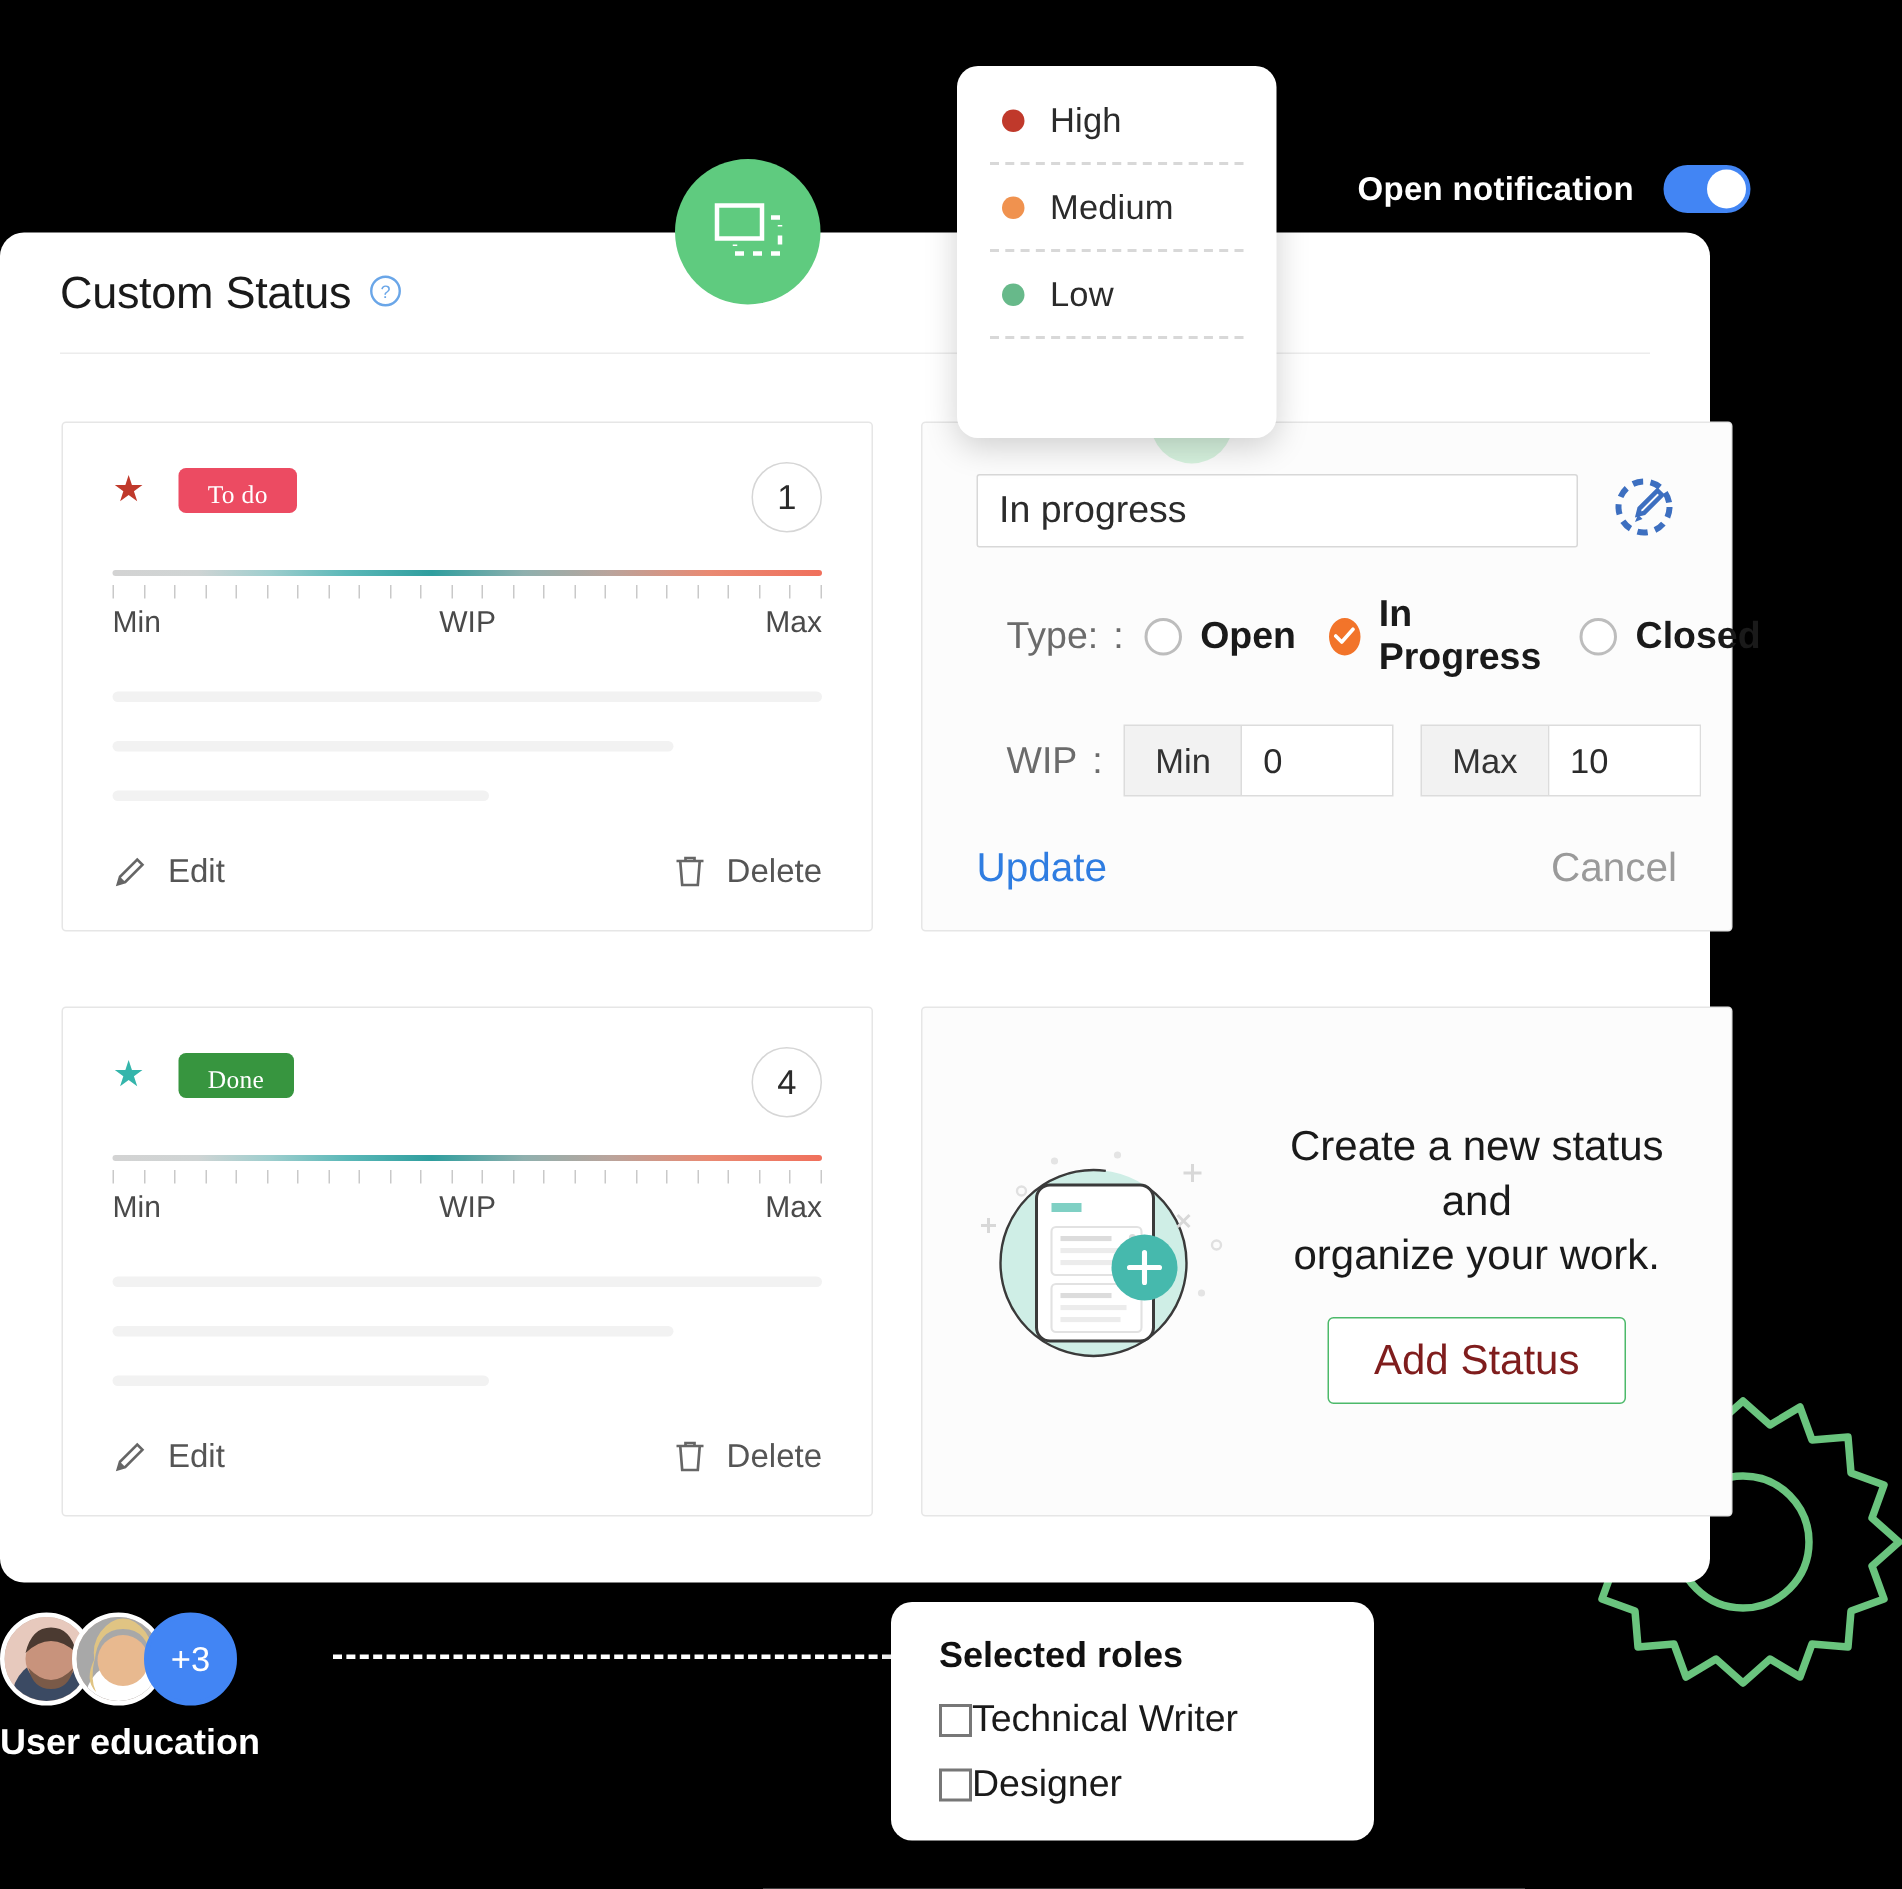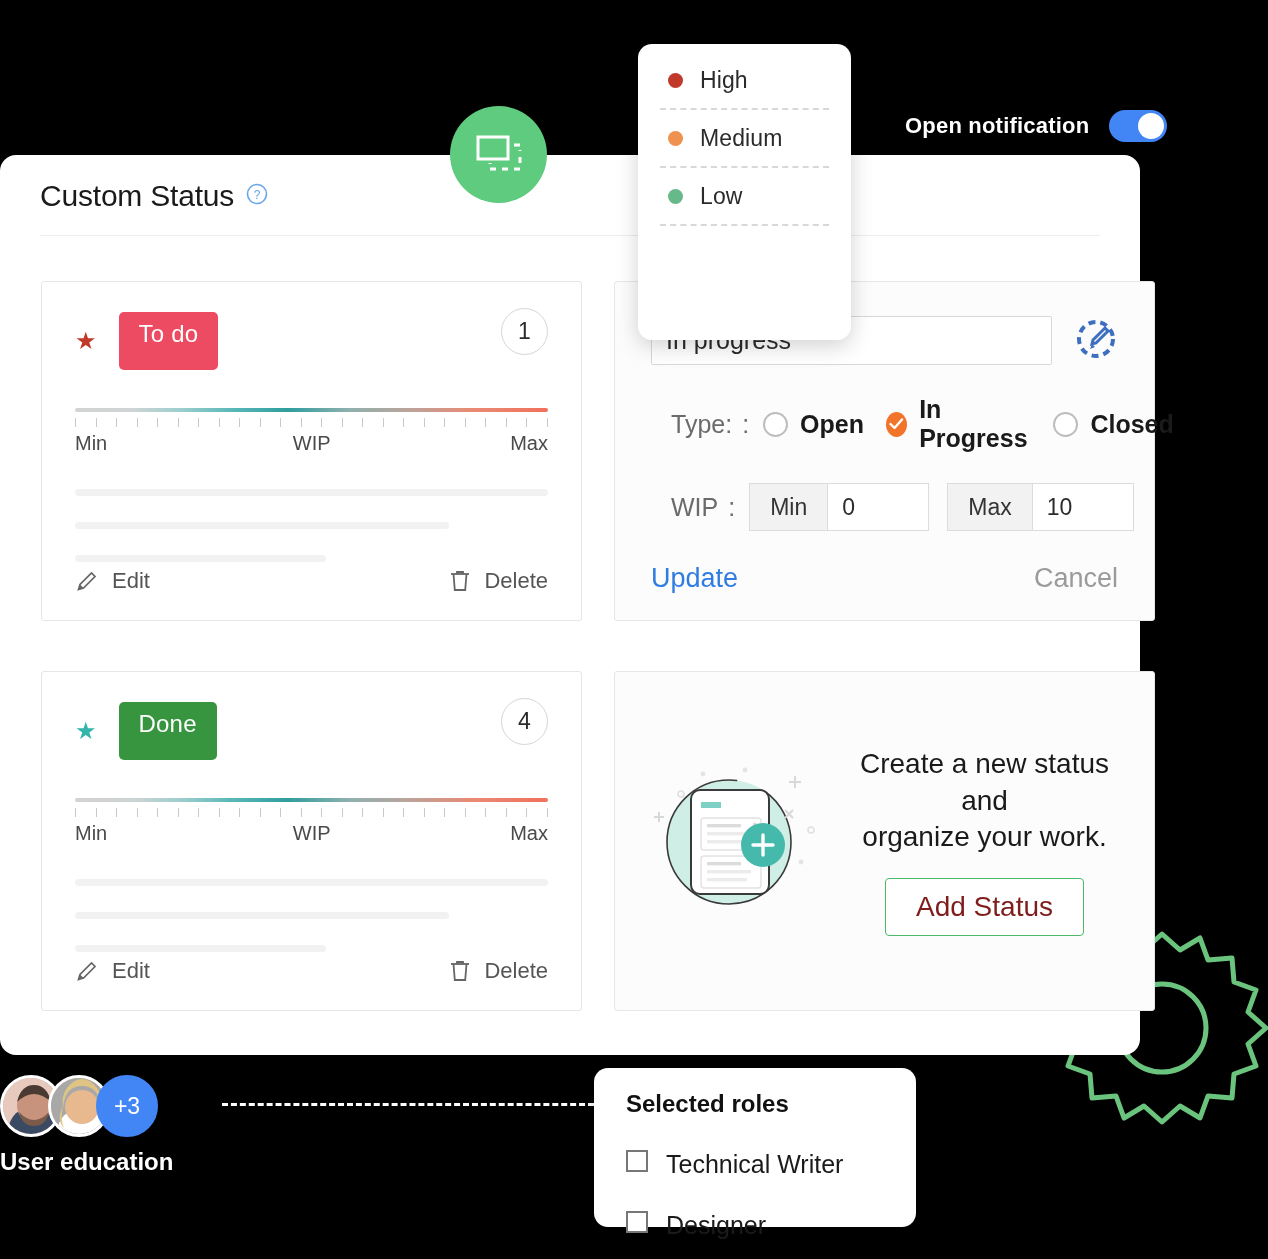--- a/index.html
+++ b/index.html
@@ -7,21 +7,21 @@
     width: 1268px; height: 1259px;
     background: #000000;
     font-family: "Liberation Sans", sans-serif;
     overflow: hidden;
   }
   #stage { position: relative; width: 1268px; height: 1259px; }
 
   
   .priority-menu {
     position: absolute; left: 638px; top: 44px;
-    width: 213px; height: 296px;
+    width: 213px; height: 248px;
     background: #ffffff; border-radius: 14px;
     box-shadow: 0 6px 22px rgba(0,0,0,.18);
     padding: 8px 0 0 0; z-index: 40;
   }
   .pri-row {
     display: flex; align-items: center;
     height: 56px; padding: 0 0 0 30px;
   }
   .pri-dot { width: 15px; height: 15px; border-radius: 50%; flex: 0 0 auto; }
   .pri-label { margin-left: 17px; font-size: 23px; color: #2b2b2b; letter-spacing: .1px; }
@@ -69,22 +69,22 @@
 
   
   .status-card {
     border: 1px solid #e6e6e6; border-radius: 3px;
     height: 340px; padding: 30px 33px 0 33px;
     position: relative; background: #fff;
   }
   .sc-top { display: flex; align-items: center; }
   .star { font-size: 24px; line-height: 1; }
   .badge {
-    margin-left: 22px; color: #fff; font-size: 24px;
-    padding: 8px 20px 22px 20px; border-radius: 5px; letter-spacing: .2px;
+    margin-left: 22px; color: #fff; font-size: 17px;
+    padding: 8px 20px 2px 20px; border-radius: 5px; letter-spacing: .2px; font-family: Liberation Serif, serif;
   }
   .count {
     position: absolute; right: 33px; top: 26px;
     width: 47px; height: 47px; border-radius: 50%;
     border: 1px solid #d6d6d6; color: #2b2b2b; font-size: 23px;
     display: flex; align-items: center; justify-content: center;
   }
   .ruler-wrap { margin-top: 38px; }
   .ruler-bar {
     height: 4px; border-radius: 2px;
@@ -195,21 +195,21 @@
 
   
   .roles {
     position: absolute; left: 594px; top: 1068px;
     width: 322px; height: 159px;
     background: #fff; border-radius: 14px;
     box-shadow: 0 4px 18px rgba(0,0,0,.2);
     padding: 22px 0 0 32px; z-index: 30;
   }
   .roles-title { font-size: 24px; font-weight: bold; color: #111; }
-  .role-row { display: flex; align-items: flex-start; gap: 18px; margin-top: 32px; }
+  .role-row { display: flex; align-items: center; margin-top: 14px; }
   .cbox { width: 22px; height: 22px; border: 2px solid #777; background: #fff; }
   .role-label { font-size: 25px; color: #1a1a1a; }
 
   .gear { position: absolute; left: 1058px; top: 926px; z-index: 5; }
 </style>
 </head>
 <body>
 
 <div id="stage">
 

